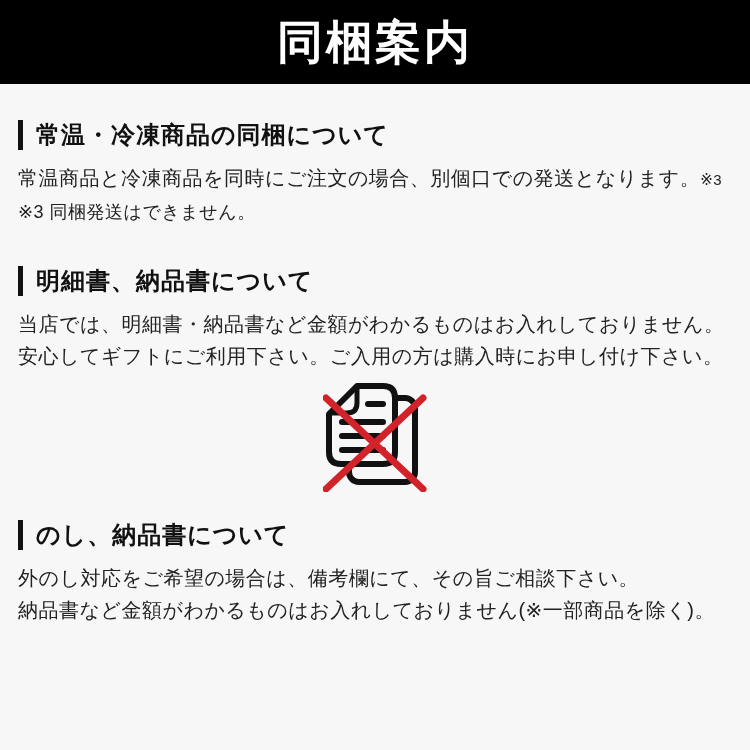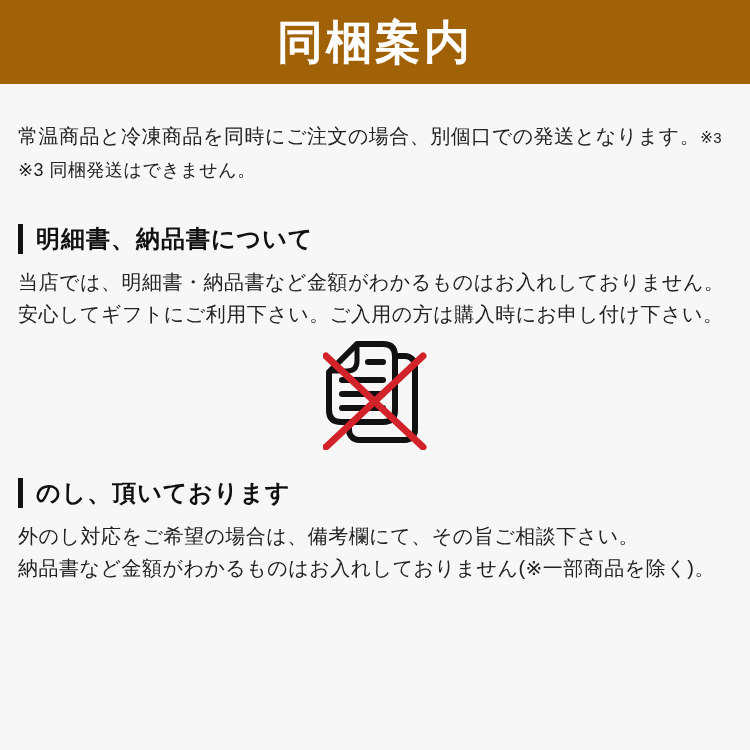--- a/index.html
+++ b/index.html
@@ -10,21 +10,21 @@
     color: #1f1f1f;
   }
   .page {
     width: 750px;
     height: 750px;
     background: #f7f7f7;
     overflow: hidden;
   }
   .header {
     height: 84px;
-    background: #a16207;
+    background: #000000;
     display: flex;
     align-items: center;
     justify-content: center;
   }
   .header-title {
     color: #ffffff;
     font-size: 46px;
     font-weight: bold;
     letter-spacing: 3px;
     line-height: 1;
@@ -77,20 +77,24 @@
 </head>
 <body>
 
 <div class="page">
 
   <div class="header">
     <div class="header-title">同梱案内</div>
   </div>
 
   <div class="section sec-1">
+    <div class="section-heading">
+      <span class="heading-bar"></span>
+      <span class="heading-text">常温・冷凍商品の同梱について</span>
+    </div>
     <div class="body-text">
       <span>常温商品と冷凍商品を同時にご注文の場合、別個口での発送となります。</span><span class="note-marker">※3</span>
     </div>
     <div class="note-line">※3 同梱発送はできません。</div>
   </div>
 
   <div class="section sec-2">
     <div class="section-heading">
       <span class="heading-bar"></span>
       <span class="heading-text">明細書、納品書について</span>
@@ -114,19 +118,19 @@
 
         <line x1="3" y1="18" x2="100" y2="109" stroke="#d2232a" stroke-width="7" stroke-linecap="round"></line>
         <line x1="100" y1="18" x2="3" y2="109" stroke="#d2232a" stroke-width="7" stroke-linecap="round"></line>
       </svg>
     </div>
   </div>
 
   <div class="section sec-3">
     <div class="section-heading">
       <span class="heading-bar"></span>
-      <span class="heading-text">のし、頂いております</span>
+      <span class="heading-text">のし、納品書について</span>
     </div>
     <div class="body-text">外のし対応をご希望の場合は、備考欄にて、その旨ご相談下さい。</div>
     <div class="body-text">納品書など金額がわかるものはお入れしておりません(※一部商品を除く)。</div>
   </div>
 
 </div>
 
 </body></html>

